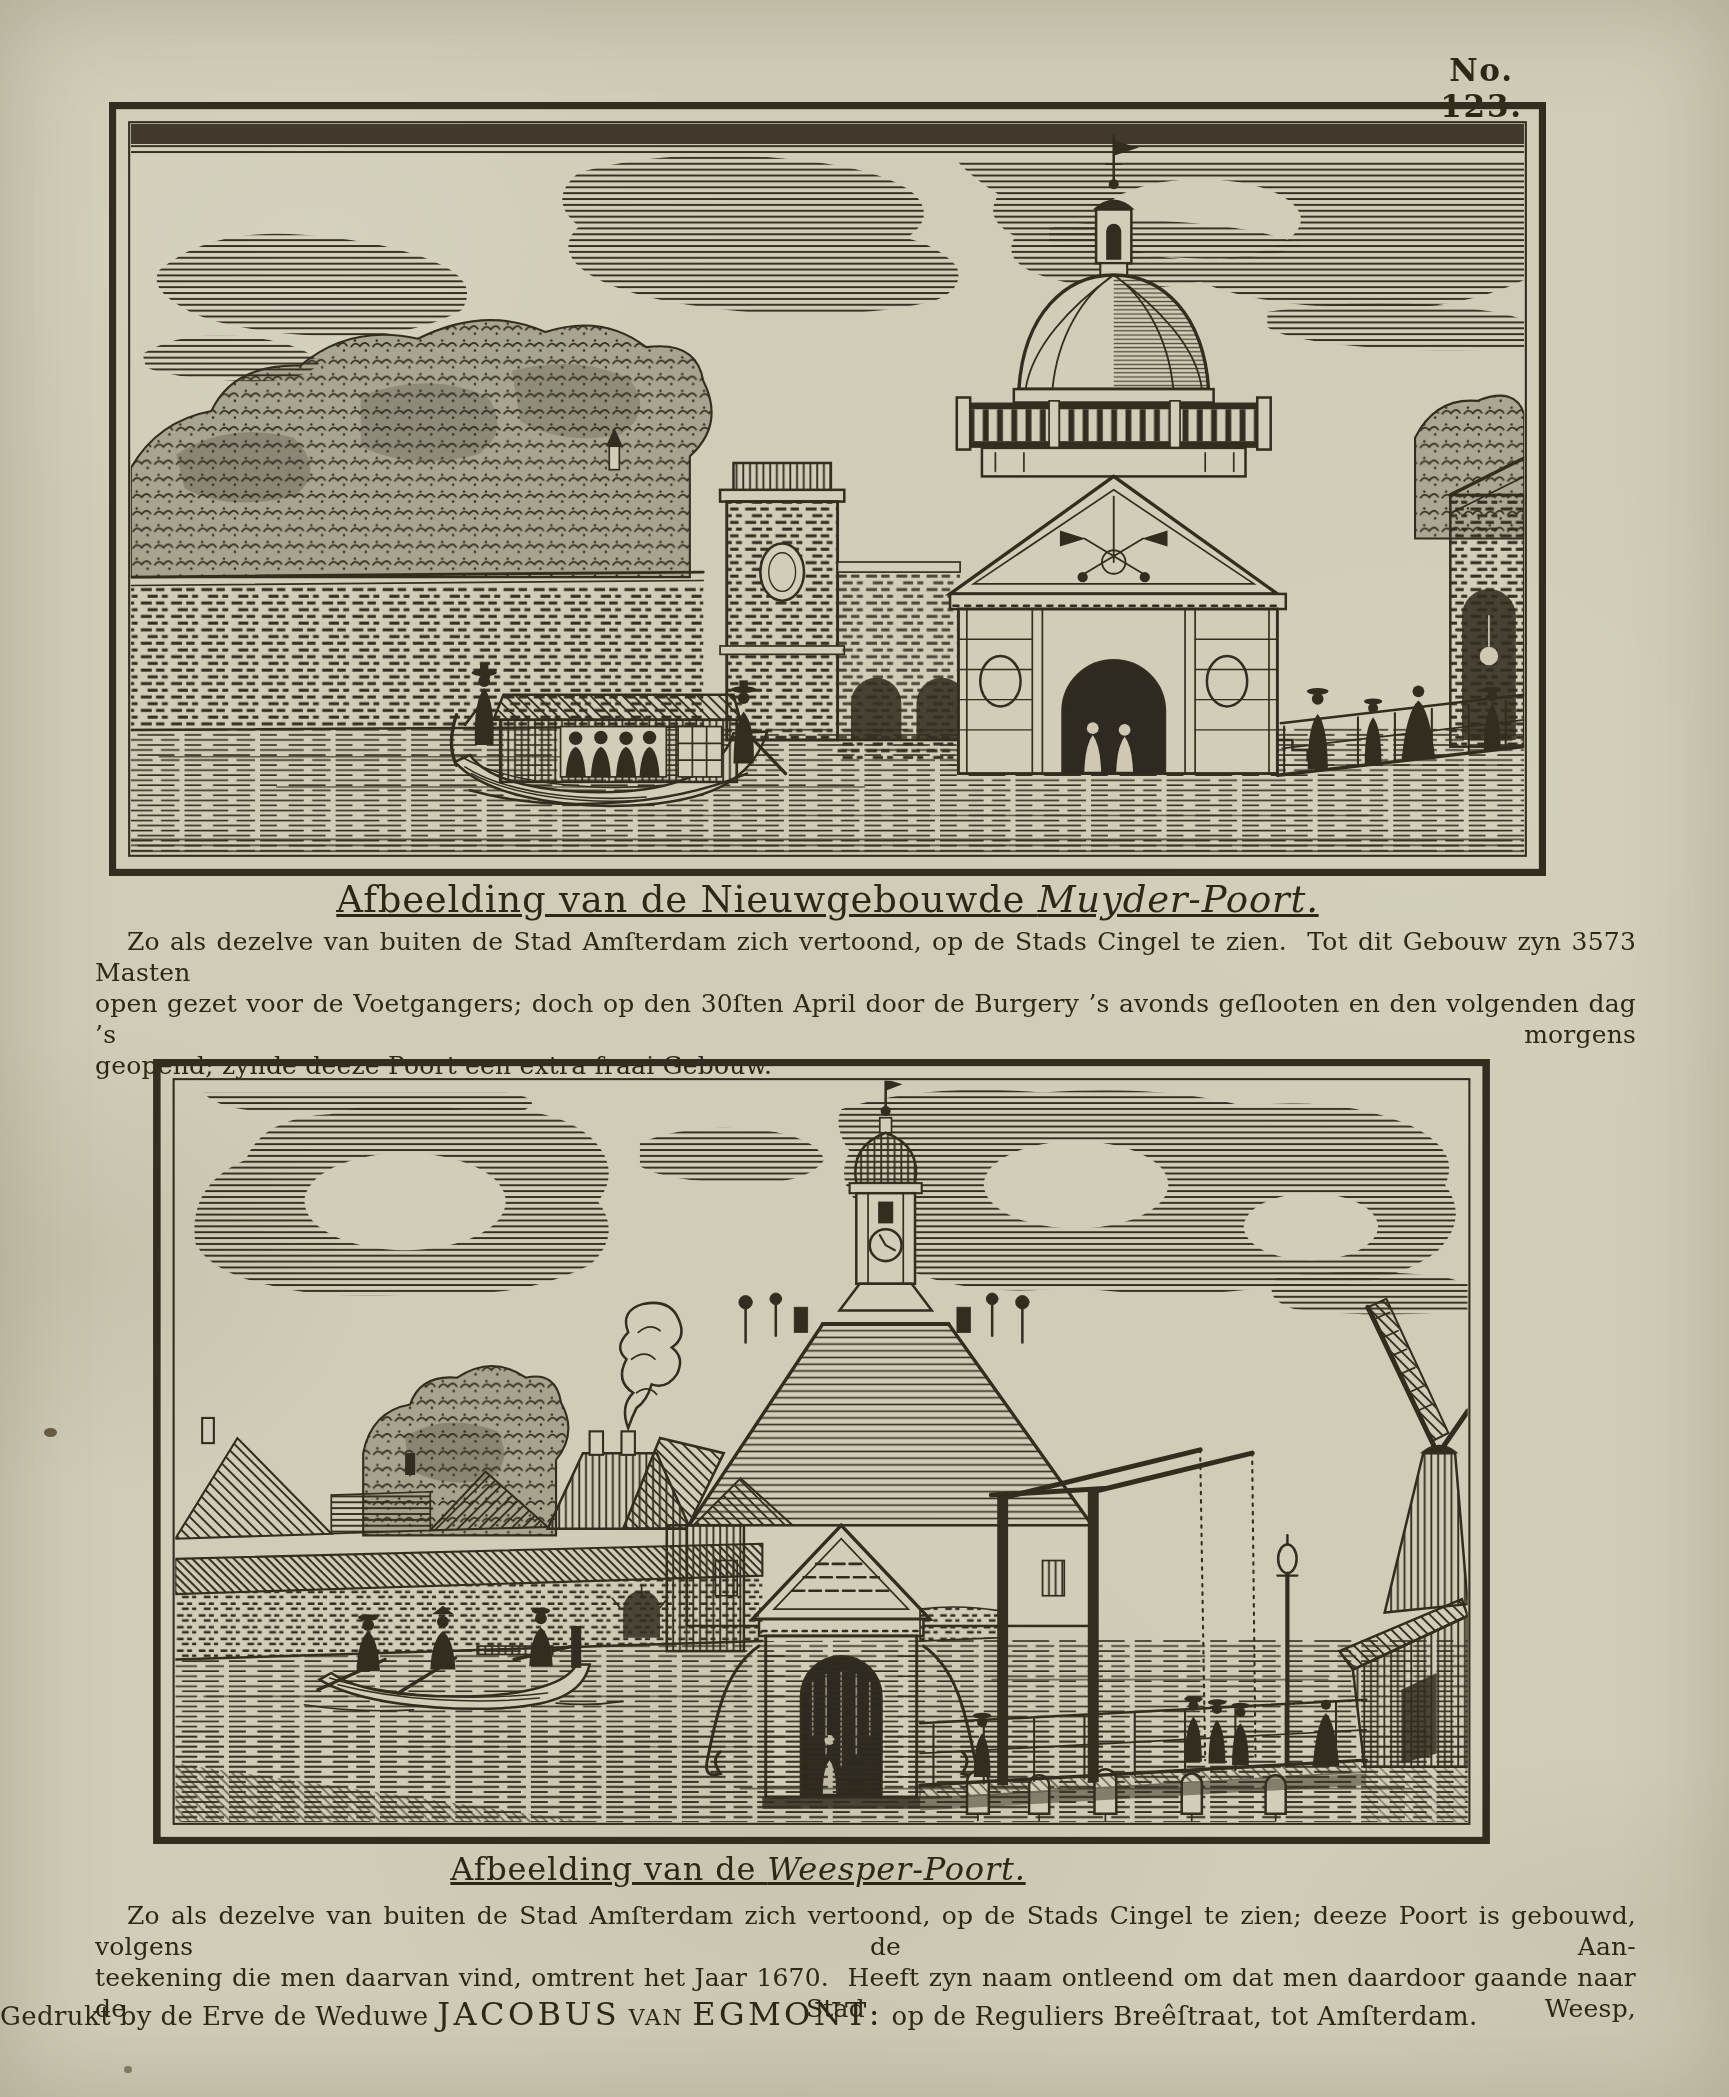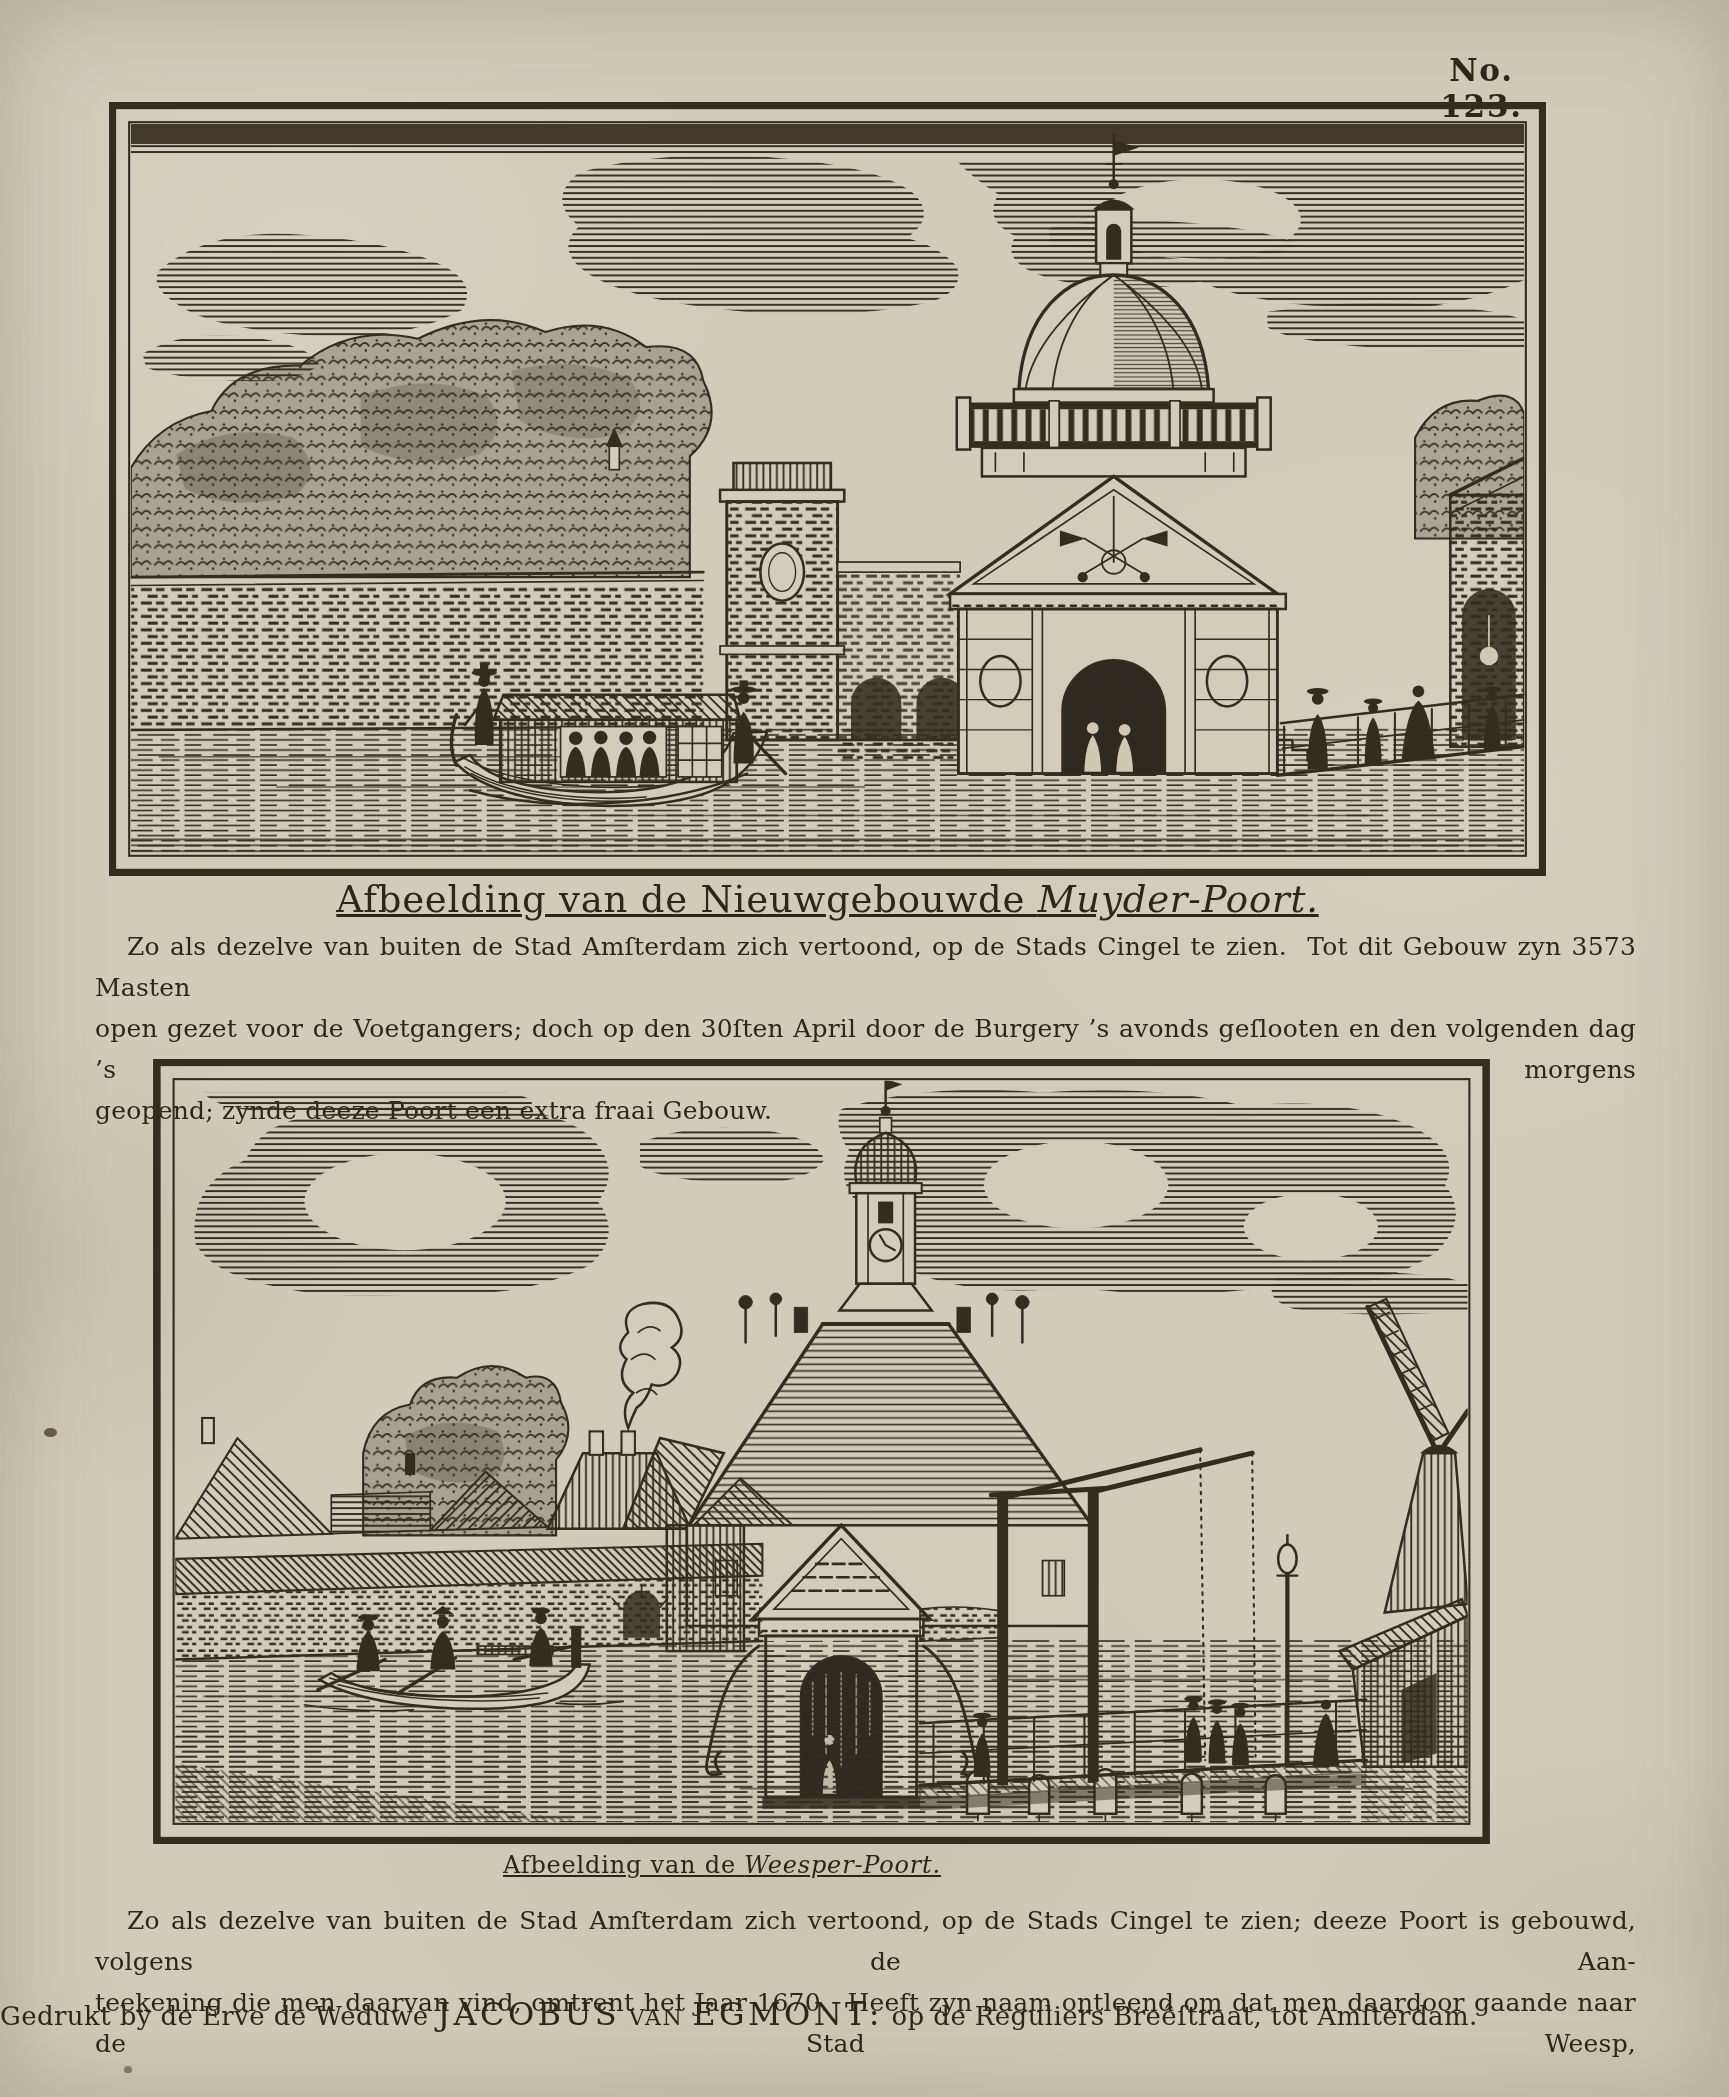--- a/index.html
+++ b/index.html
@@ -18,23 +18,23 @@
   }
   .speck{position:absolute;border-radius:50%;background:#55492e;}
   #speck1{left:44px;top:1428px;width:13.4px;height:9.2px;opacity:.85;}
   #speck2{left:124px;top:2066px;width:7.6px;height:6.7px;opacity:.6;}
   .page-number{position:absolute;top:52px;left:1406px;width:151px;font-size:31px;font-weight:bold;letter-spacing:1.7px;text-align:center;}
   .engraving{position:absolute;margin:0;padding:0;}
   #engraving-1{left:109px;top:102px;width:1437px;height:774px;}
   #engraving-2{left:153px;top:1059px;width:1337px;height:785px;}
   .caption{position:absolute;font-size:37px;line-height:1.05;letter-spacing:0.8px;text-align:center;white-space:nowrap;text-decoration:underline;}
   #caption-1{left:109px;top:881px;width:1437px;}
-  #caption-2{left:17px;top:1853px;width:1410px;font-size:24px;}
+  #caption-2{left:33px;top:1853px;width:1410px;font-size:32px;}
   .caption .ital{font-style:italic;}
-  .para{position:absolute;left:95px;width:1541px;font-size:25px;line-height:41px;letter-spacing:0.2px;}
+  .para{position:absolute;left:95px;width:1541px;font-size:25px;line-height:31px;letter-spacing:0.2px;}
   #para-1{top:926px;}
   #para-2{top:1900px;}
   .para .line{white-space:pre-wrap;text-align:justify;text-align-last:justify;}
   .para .line.first{text-indent:32px;}
   .para .line.last{text-align-last:left;}
   .imprint{position:absolute;left:0;top:1995px;width:1503px;text-align:left;font-size:26px;letter-spacing:0.4px;white-space:nowrap;}
   .imprint .bigname{font-size:32px;letter-spacing:3.4px;}
   .imprint .smallcaps{font-size:22px;letter-spacing:1.7px;text-transform:uppercase;}
   svg{display:block;}
 </style>

